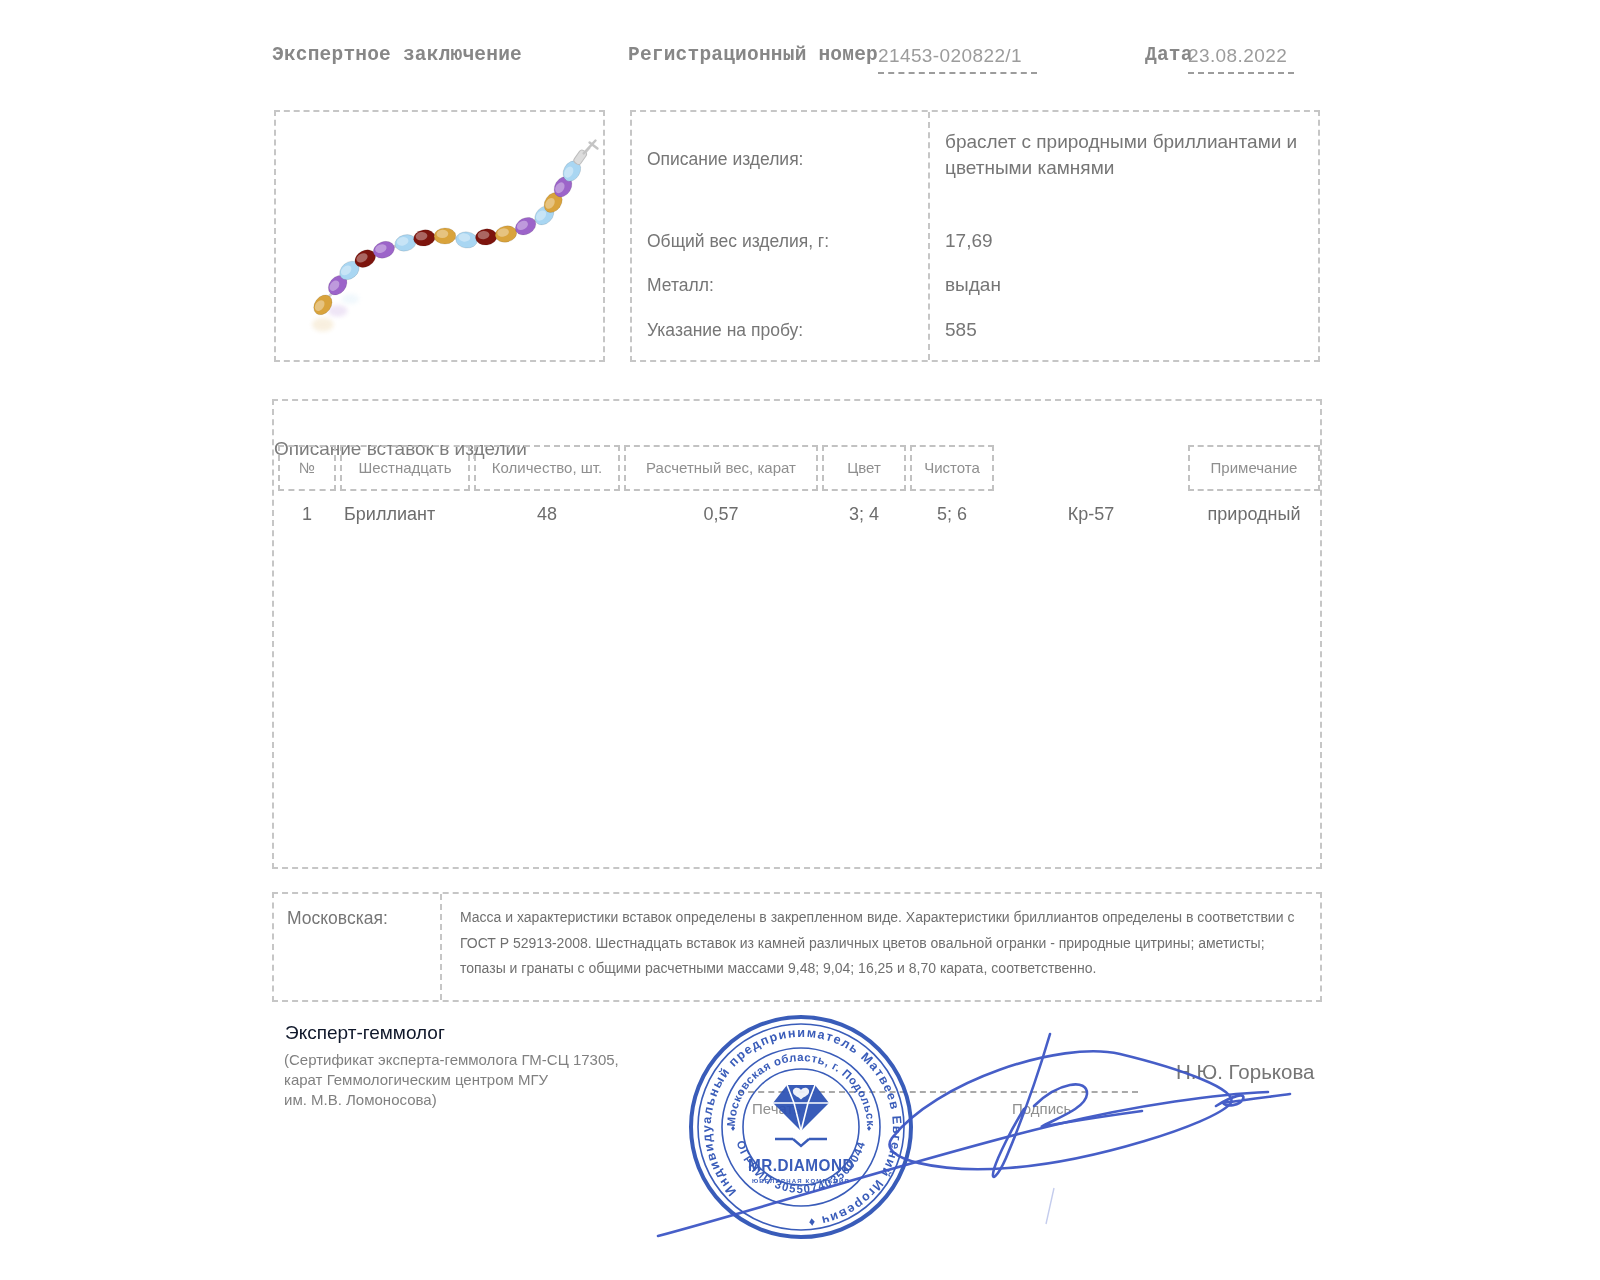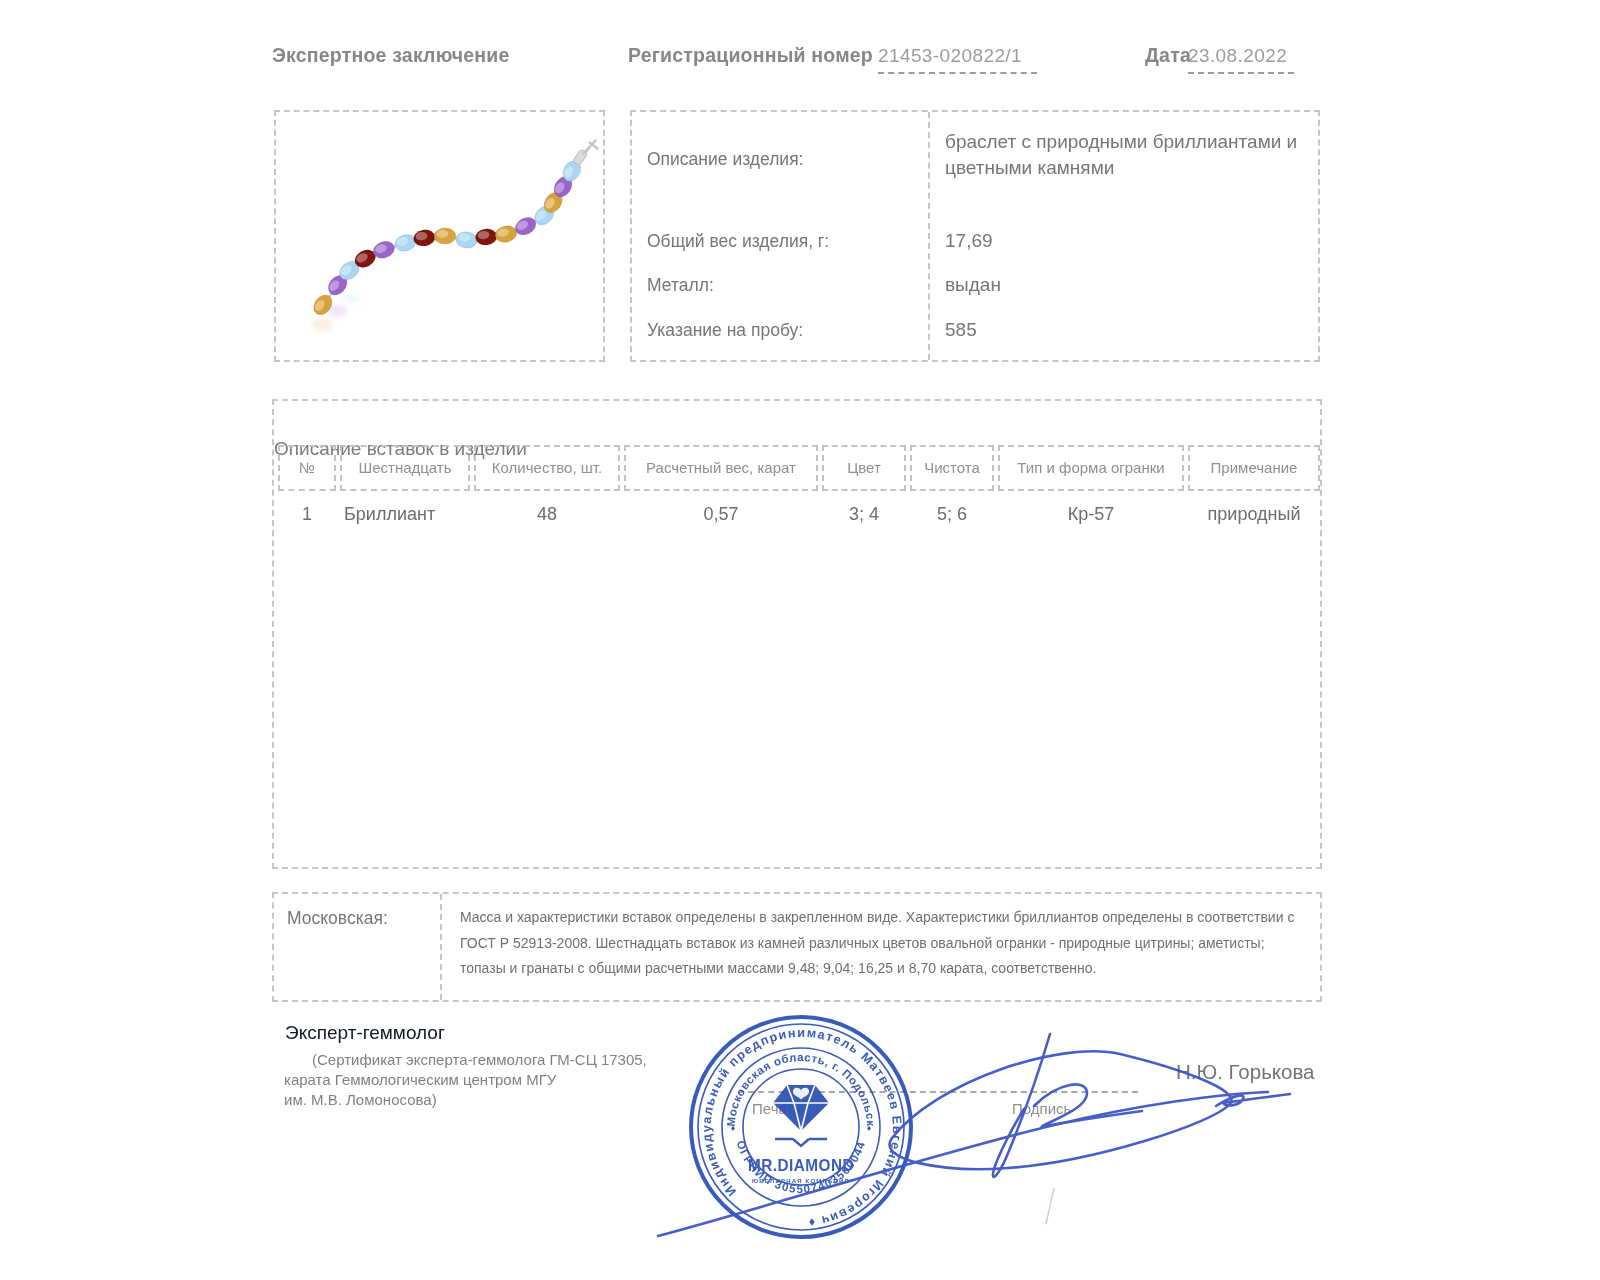--- a/index.html
+++ b/index.html
@@ -3,21 +3,21 @@
 <meta charset="utf-8">
 <title>Экспертное заключение</title>
 <style>
   html,body{margin:0;padding:0;background:#ffffff;}
   .page{
     position:relative;width:1600px;height:1280px;background:#ffffff;
     font-family:"Liberation Sans","DejaVu Sans",sans-serif;overflow:hidden;
     color:#757575;
   }
   .abs{position:absolute;}
-  .bold-head{font-size:19.5px;font-weight:bold;color:#878787;letter-spacing:.2px;}
+  .bold-head{font-size:19.5px;font-weight:bold;color:#878787;letter-spacing:.2px;font-family:Liberation Mono, monospace;}
   .dash-value{font-size:19px;color:#9c9c9c;border-bottom:2px dashed #9c9c9c;padding-bottom:5px;letter-spacing:.4px;}
   .dashed-box{position:absolute;border:2px dashed #c6c6c6;box-sizing:border-box;}
   .v-sep{position:absolute;border-left:2px dashed #c6c6c6;}
   .field-label{font-size:17.5px;color:#767676;}
   .field-value{font-size:19px;color:#767676;line-height:26px;}
   .table-title{font-size:19px;color:#7c7c7c;}
   .th-cell{
     position:absolute;border:2px dashed #c2c2c2;box-sizing:border-box;height:46px;
     display:flex;align-items:center;justify-content:center;
     font-size:15px;color:#8f8f8f;text-align:center;line-height:1.15;padding:0 4px;
@@ -166,21 +166,20 @@
 
   <div class="dashed-box" style="left:272px;top:399px;width:1050px;height:470px;">
     <div class="abs table-title" style="left:0;top:13px;margin-top:24px;">Описание вставок в изделии</div>
 
     <div class="th-cell" style="left:4px;top:44px;width:58px;">№</div>
     <div class="th-cell" style="left:66px;top:44px;width:130px;">Шестнадцать</div>
     <div class="th-cell" style="left:200px;top:44px;width:146px;">Количество, шт.</div>
     <div class="th-cell" style="left:350px;top:44px;width:194px;">Расчетный вес, карат</div>
     <div class="th-cell" style="left:548px;top:44px;width:84px;">Цвет</div>
     <div class="th-cell" style="left:636px;top:44px;width:84px;">Чистота</div>
-    <div class="th-cell" style="left:724px;top:44px;width:186px;">Тип и форма огранки</div>
     <div class="th-cell" style="left:914px;top:44px;width:132px;">Примечание</div>
 
     <div>
       <div class="td-cell" style="left:4px;top:100px;width:58px;">1</div>
       <div class="td-cell" style="left:66px;top:100px;width:130px;text-align:left;padding-left:4px;">Бриллиант</div>
       <div class="td-cell" style="left:200px;top:100px;width:146px;">48</div>
       <div class="td-cell" style="left:350px;top:100px;width:194px;">0,57</div>
       <div class="td-cell" style="left:548px;top:100px;width:84px;">3; 4</div>
       <div class="td-cell" style="left:636px;top:100px;width:84px;">5; 6</div>
       <div class="td-cell" style="left:724px;top:100px;width:186px;">Кр-57</div>
@@ -188,22 +187,22 @@
     </div>
   </div>
 
   <div class="dashed-box" style="left:272px;top:892px;width:1050px;height:110px;">
     <div class="v-sep" style="left:166px;top:0;height:106px;"></div>
     <div class="abs field-label" style="left:13px;top:14px;">Московская:</div>
     <div class="abs comments-text" style="left:186px;top:11px;width:848px;">Масса и характеристики вставок определены в закрепленном виде. Характеристики бриллиантов определены в соответствии с ГОСТ Р 52913-2008. Шестнадцать вставок из камней различных цветов овальной огранки - природные цитрины; аметисты; топазы и гранаты с общими расчетными массами 9,48; 9,04; 16,25 и 8,70 карата, соответственно.</div>
   </div>
 
   <div class="abs expert-role" style="left:285px;top:1022px;">Эксперт-геммолог</div>
-  <div class="abs cert-line" style="left:284px;top:1050px;margin-left:28px;">(Сертификат эксперта-геммолога ГМ-СЦ 17305,</div>
-  <div class="abs cert-line" style="left:284px;top:1070px;">карата Геммологическим центром МГУ</div>
+  <div class="abs cert-line" style="left:284px;top:1050px;">(Сертификат эксперта-геммолога ГМ-СЦ 17305,</div>
+  <div class="abs cert-line" style="left:284px;top:1070px;">карат Геммологическим центром МГУ</div>
   <div class="abs cert-line" style="left:284px;top:1090px;">им. М.В. Ломоносова)</div>
 
   <div class="sig-line" style="left:738px;top:1091px;width:400px;"></div>
   <div class="abs sign-caption" style="left:752px;top:1100px;">Печать</div>
   <div class="abs sign-caption" style="left:1012px;top:1100px;">Подпись</div>
   <div class="abs expert-name" style="left:1176px;top:1060px;">Н.Ю. Горькова</div>
 
   <svg class="abs stamp-svg" style="left:681px;top:1007px;opacity:.93;" width="240" height="240" viewBox="-120 -120 240 240">
     <defs>
       <path id="outer-ring-path" d="M -64.3,64.3 A 91,91 0 1,1 -59.7,68.7"></path>

